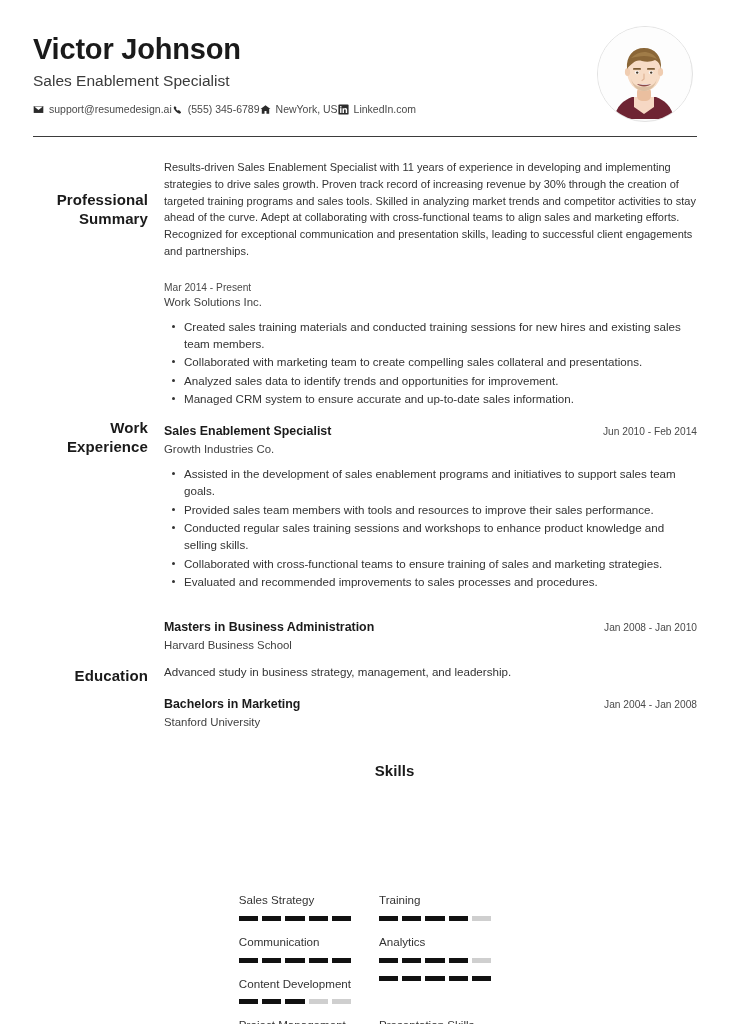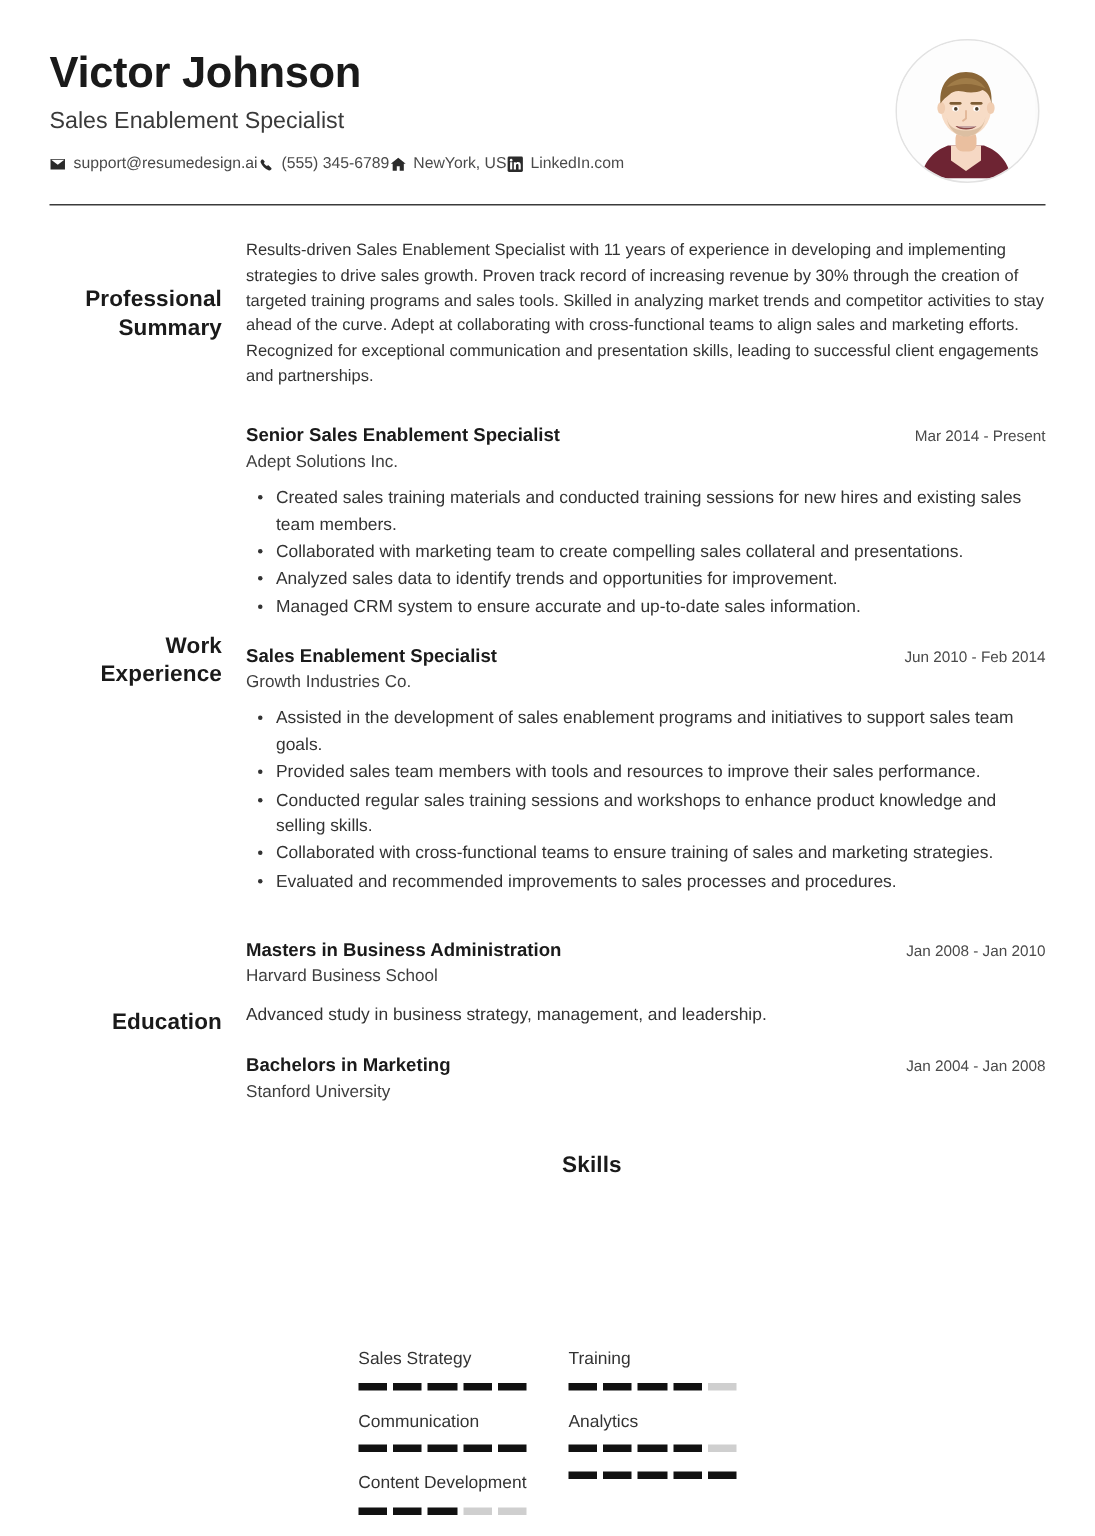--- a/index.html
+++ b/index.html
@@ -288,24 +288,23 @@
       <div class="summary-text">Results-driven Sales Enablement Specialist with 11 years of experience in developing and implementing strategies to drive sales growth. Proven track record of increasing revenue by 30% through the creation of targeted training programs and sales tools. Skilled in analyzing market trends and competitor activities to stay ahead of the curve. Adept at collaborating with cross-functional teams to align sales and marketing efforts. Recognized for exceptional communication and presentation skills, leading to successful client engagements and partnerships.</div>
     </div>
   </div>
 
   <div class="section">
     <div class="section-label">Work Experience</div>
     <div class="section-body">
 
       <div class="entry">
         <div class="entry-head">
-          <div class="entry-title">Senior Sales Enablement Specialist</div>
           <div class="entry-date">Mar 2014 - Present</div>
         </div>
-        <div class="entry-org">Adept Solutions Inc.</div>
+        <div class="entry-org">Work Solutions Inc.</div>
         <ul class="bullets">
           <li>Created sales training materials and conducted training sessions for new hires and existing sales team members.</li>
           <li>Collaborated with marketing team to create compelling sales collateral and presentations.</li>
           <li>Analyzed sales data to identify trends and opportunities for improvement.</li>
           <li>Managed CRM system to ensure accurate and up-to-date sales information.</li>
         </ul>
       </div>
 
       <div class="entry">
         <div class="entry-head">

